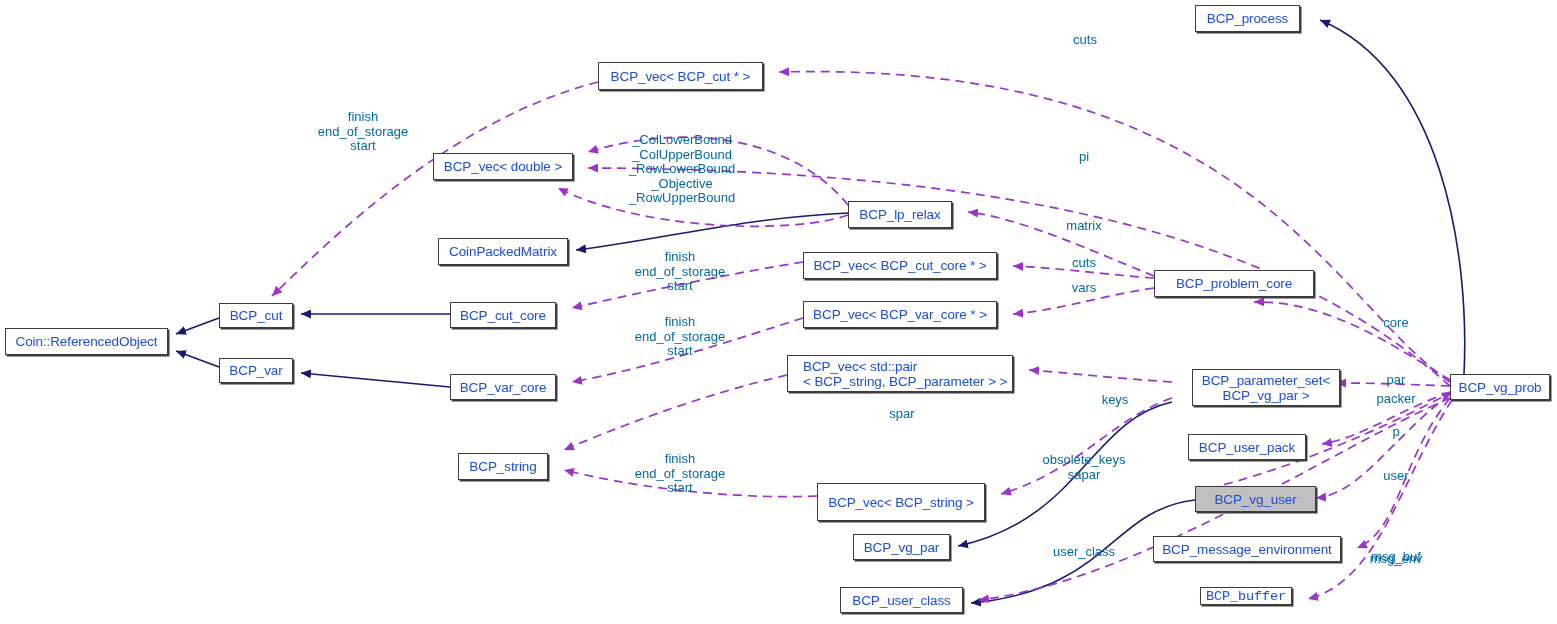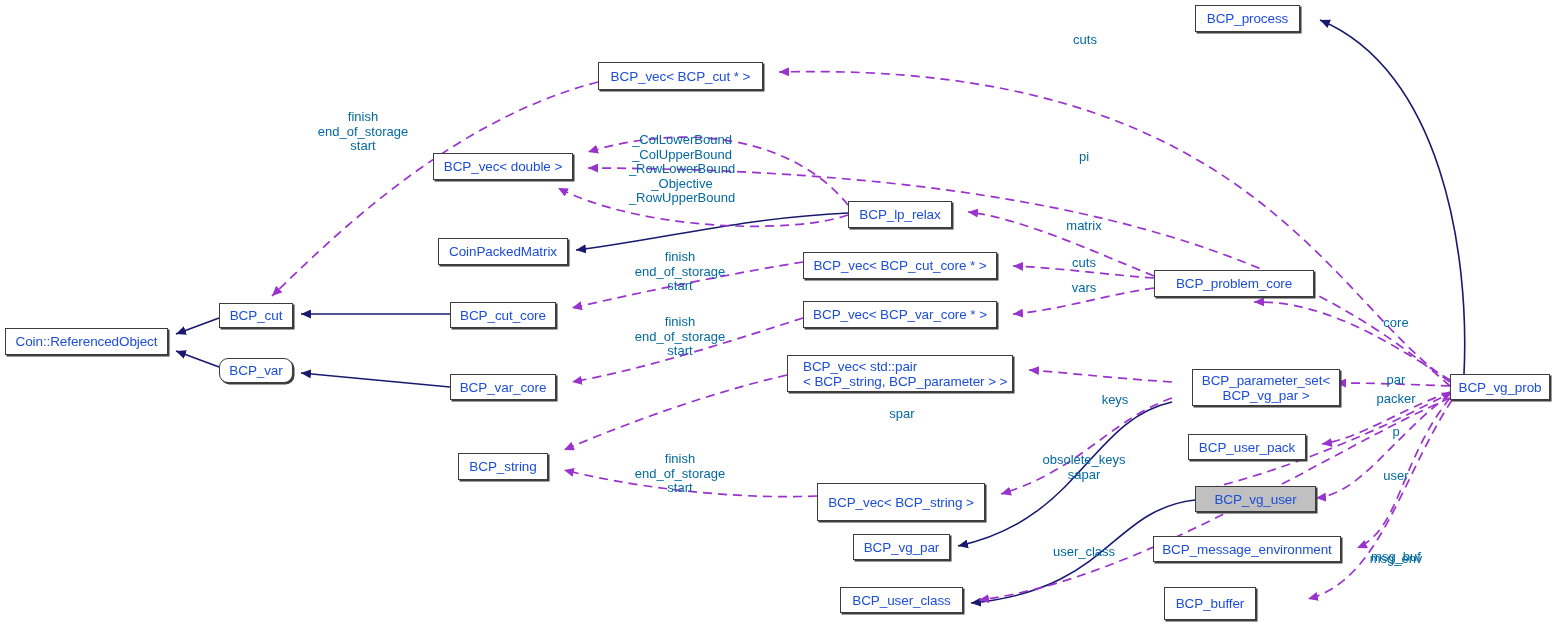--- a/index.html
+++ b/index.html
@@ -114,35 +114,35 @@
       <div class="node" style="left: 598px; top: 62px; width: 165px; height: 28px;">BCP_vec&lt; BCP_cut * &gt;</div>
       <div class="node" style="left: 433px; top: 153px; width: 140px; height: 27px;">BCP_vec&lt; double &gt;</div>
       <div class="node" style="left: 848px; top: 201px; width: 104px; height: 27px;">BCP_lp_relax</div>
       <div class="node" style="left: 438px; top: 238px; width: 130px; height: 27px;">CoinPackedMatrix</div>
       <div class="node" style="left: 803px; top: 252px; width: 194px; height: 27px;">BCP_vec&lt; BCP_cut_core * &gt;</div>
       <div class="node" style="left: 1154px; top: 270px; width: 160px; height: 27px;">BCP_problem_core</div>
       <div class="node" style="left: 219px; top: 303px; width: 74px; height: 25px;">BCP_cut</div>
       <div class="node" style="left: 450px; top: 302px; width: 106px; height: 26px;">BCP_cut_core</div>
       <div class="node" style="left: 803px; top: 301px; width: 194px; height: 27px;">BCP_vec&lt; BCP_var_core * &gt;</div>
       <div class="node" style="left: 5px; top: 328px; width: 163px; height: 27px;">Coin::ReferencedObject</div>
-      <div class="node" style="left: 219px; top: 358px; width: 74px; height: 25px; border-radius: 9px;">BCP_var</div>
+      <div class="node" style="left: 219px; top: 358px; width: 74px; height: 25px;">BCP_var</div>
       <div class="node leftalign" style="left: 787px; top: 355px; width: 226px; height: 37px;">BCP_vec&lt; std::pair
 &lt; BCP_string, BCP_parameter &gt; &gt;</div>
       <div class="node" style="left: 450px; top: 374px; width: 106px; height: 26px;">BCP_var_core</div>
       <div class="node" style="left: 1172px; top: 369px; width: 148px; height: 37px; margin-left: 20px;">BCP_parameter_set&lt;
 BCP_vg_par &gt;</div>
       <div class="node" style="left: 1450px; top: 374px; width: 100px; height: 26px;">BCP_vg_prob</div>
       <div class="node" style="left: 1188px; top: 434px; width: 118px; height: 26px;">BCP_user_pack</div>
       <div class="node" style="left: 458px; top: 453px; width: 90px; height: 27px;">BCP_string</div>
       <div class="node" style="left: 817px; top: 483px; width: 168px; height: 38px;">BCP_vec&lt; BCP_string &gt;</div>
       <div class="node highlight" style="left: 1195px; top: 486px; width: 121px; height: 26px;">BCP_vg_user</div>
       <div class="node" style="left: 853px; top: 534px; width: 97px; height: 26px;">BCP_vg_par</div>
       <div class="node" style="left: 1153px; top: 536px; width: 188px; height: 26px;">BCP_message_environment</div>
       <div class="node" style="left: 840px; top: 587px; width: 123px; height: 26px;">BCP_user_class</div>
-      <div class="node" style="left: 1164px; top: 587px; width: 92px; height: 33px;">BCP_buffer</div>
+      <div class="node" style="left: 1200px; top: 587px; width: 92px; height: 18px; font-family: Liberation Mono, monospace;">BCP_buffer</div>
     </div>
   <div id="labels-layer">
       <div class="edge-label" style="left: 1085px; top: 33px;">cuts</div>
       <div class="edge-label" style="left: 363px; top: 110px;">finish
 end_of_storage
 start</div>
       <div class="edge-label" style="left: 682px; top: 133px;">_ColLowerBound
 _ColUpperBound
 _RowLowerBound
 _Objective

